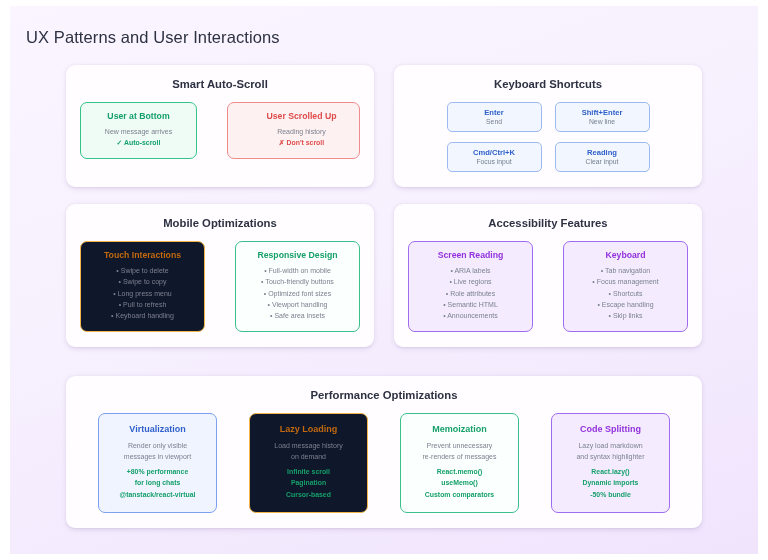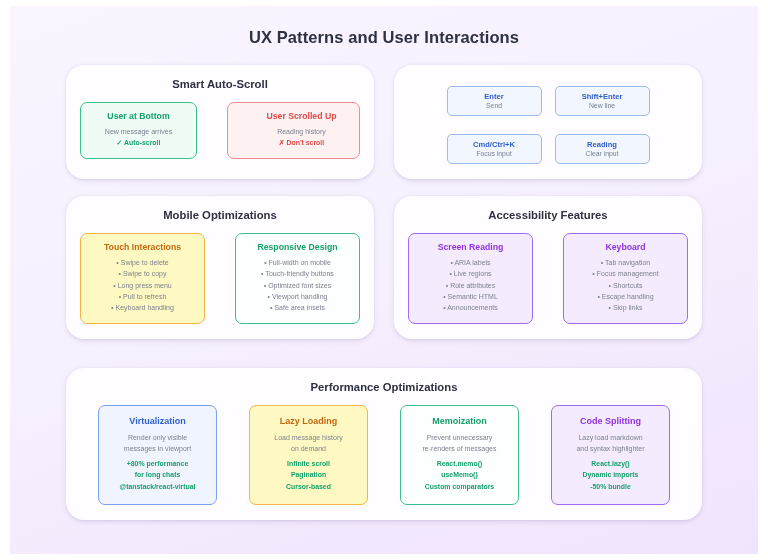--- a/index.html
+++ b/index.html
@@ -23,38 +23,38 @@
     left: 10px;
     top: 6px;
     width: 748px;
     height: 548px;
     background: linear-gradient(160deg, #faf5ff 0%, #f7f0fe 45%, #f0e4fd 100%);
     padding: 22px 16px 20px 16px;
     overflow: hidden;
   }
 
   .page-title {
-    text-align: center;
+    text-align: left;
     font-size: 16.5px;
-    font-weight: bold;
+    font-weight: normal;
     color: #2d3142;
     letter-spacing: 0.1px;
     margin-bottom: 18px;
   }
 
   .row {
     display: flex;
     gap: 20px;
     margin-bottom: 17px;
     padding: 0 40px;
   }
 
   .panel {
     background: #fffdff;
-    border-radius: 18px;
+    border-radius: 9px;
     box-shadow: 0 1.5px 5px rgba(90, 60, 130, 0.13), 0 0.5px 1.5px rgba(90,60,130,0.07);
     padding: 13px 14px 15px 14px;
     flex: 1 1 0;
   }
 
   .panel-title {
     text-align: center;
     font-size: 11.3px;
     font-weight: bold;
     color: #2d3142;
@@ -96,21 +96,21 @@
 
   
   .c-green  { border-color: #34c48a; background: #effbf5; }
   .c-green .card-title { color: #15a06a; }
   .c-green .card-accent { color: #14a06c; }
 
   .c-red    { border-color: #f08b8b; background: #fdf1f1; padding-left: 22px; }
   .c-red .card-title { color: #e04a4a; }
   .c-red .card-accent { color: #e04a4a; }
 
-  .c-amber  { border-color: #f3b44a; background: #fef9c3; }
+  .c-amber  { border-color: #f3b44a; background: #0f172a; }
   .c-amber .card-title { color: #c2690f; }
   .c-amber .card-accent { color: #16a06b; }
 
   .c-green2 { border-color: #3ac08c; background: #fbfffd; }
   .c-green2 .card-title { color: #16a06b; }
   .c-green2 .card-accent { color: #16a06b; }
 
   .c-purple { border-color: #a06bf0; background: #f4ecfe; }
   .c-purple .card-title { color: #9231dd; }
   .c-purple .card-accent { color: #16a06b; }
@@ -128,21 +128,20 @@
     padding: 0 4px;
   }
 
   .key {
     width: 95px;
     border: 1px solid #9db9f2;
     background: #f2f6fe;
     border-radius: 5px;
     padding: 5px 3px 6px 3px;
     text-align: center;
-    margin-top: 8px;
   }
 
   .key-label {
     font-size: 7.6px;
     font-weight: bold;
     color: #2f5fcc;
     margin-bottom: 1px;
   }
 
   .key-desc {
@@ -179,20 +178,21 @@
         </div>
         <div class="card c-red">
           <div class="card-title">User Scrolled Up</div>
           <div class="card-line">Reading history</div>
           <div class="card-accent">✗ Don't scroll</div>
         </div>
       </div>
     </div>
 
     <div class="panel">
+      <div class="panel-title">Keyboard Shortcuts</div>
       <div class="keys">
         <div class="key">
           <div class="key-label">Enter</div>
           <div class="key-desc">Send</div>
         </div>
         <div class="key">
           <div class="key-label">Shift+Enter</div>
           <div class="key-desc">New line</div>
         </div>
         <div class="key">

